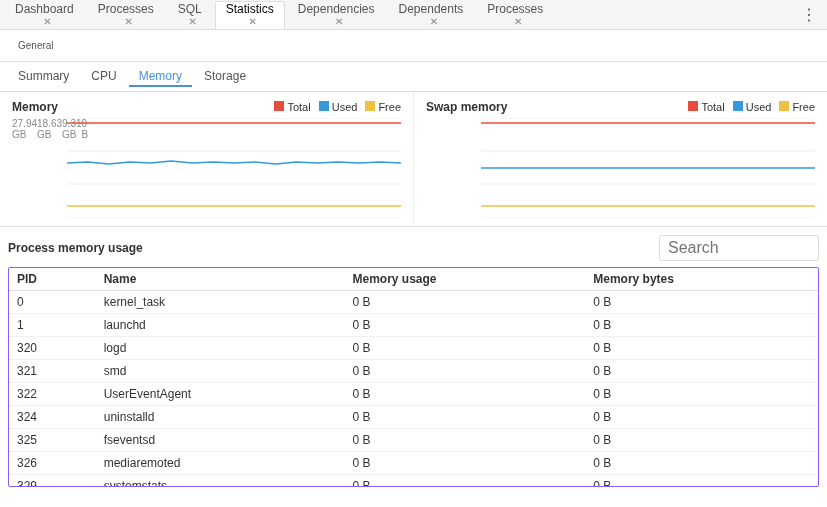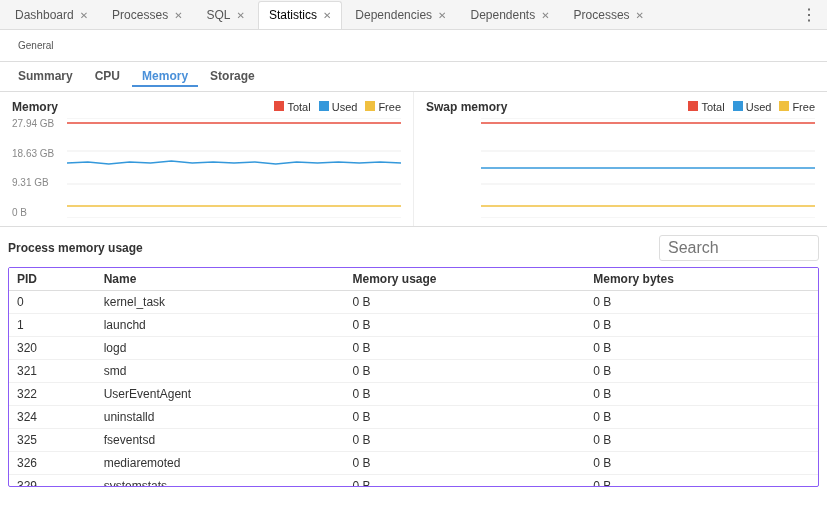--- a/index.html
+++ b/index.html
@@ -7,41 +7,41 @@
 
     
     .tab-bar {
       display: flex; align-items: center; background: #f5f5f5; border-bottom: 1px solid #ddd;
       padding: 0 4px; height: 30px;
     }
     .tab {
       display: flex; align-items: center; padding: 0 10px; height: 28px;
       border: 1px solid transparent; border-bottom: none; cursor: pointer;
       font-size: 12px; color: #555; background: transparent; margin-right: 2px;
-      border-radius: 3px 3px 0 0; white-space: nowrap;
+      border-radius: 3px 3px 0 0; white-space: nowrap; flex-direction: column;
     }
     .tab.active { background: #fff; border-color: #ddd; border-bottom-color: #fff; color: #000; }
     .tab .close-btn { margin-left: 6px; font-size: 10px; color: #888; cursor: pointer; }
     .tab-more { margin-left: auto; font-size: 16px; color: #555; cursor: pointer; padding: 0 6px; }
 
     
     .section-tabs {
       display: flex; align-items: center; padding: 4px 8px; border-bottom: 1px solid #ddd;
       background: #fff; height: 32px;
     }
     .section-tab {
       padding: 3px 10px; cursor: pointer; font-size: 10px; color: #555;
       border-radius: 3px; margin-right: 2px;
     }
     .section-tab.active { background: #4a90d9; color: #fff; }
 
     
     .sub-tabs {
       display: flex; align-items: center; padding: 4px 8px; border-bottom: 1px solid #ddd;
-      background: #fff; height: 30px; font-weight: bold;
+      background: #fff; height: 30px;
     }
     .sub-tab {
       padding: 2px 10px; cursor: pointer; font-size: 12px; color: #555;
       margin-right: 2px; border-bottom: 2px solid transparent;
     }
     .sub-tab.active { color: #4a90d9; border-bottom-color: #4a90d9; }
 
     
     .charts-area {
       display: flex; gap: 0; border-bottom: 1px solid #ddd;
@@ -56,21 +56,21 @@
     }
     .chart-title { font-size: 12px; font-weight: 600; color: #333; }
     .legend { display: flex; align-items: center; gap: 8px; font-size: 11px; }
     .legend-item { display: flex; gap: 3px; }
     .legend-dot { width: 10px; height: 10px; display: inline-block; }
     .chart-area {
       position: relative; height: 100px; background: #fff;
     }
     .y-labels {
       position: absolute; left: 0; top: 0; bottom: 0;
-      display: flex; flex-direction: column; justify-content: space-between;
+      display: flex; flex-direction: row; justify-content: space-between;
       font-size: 10px; color: #888; width: 55px;
     }
     .chart-svg-wrap {
       position: absolute; left: 55px; right: 0; top: 0; bottom: 0;
     }
 
     
     .process-section { padding: 8px 8px 0 8px; }
     .process-header {
       display: flex; align-items: center; justify-content: space-between;

